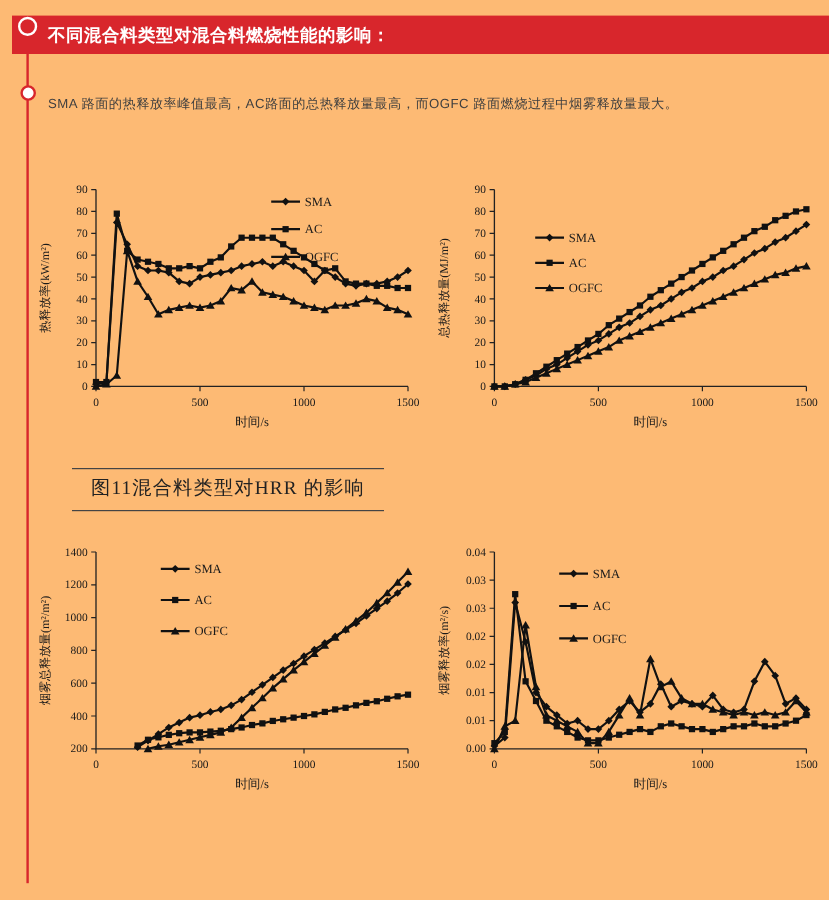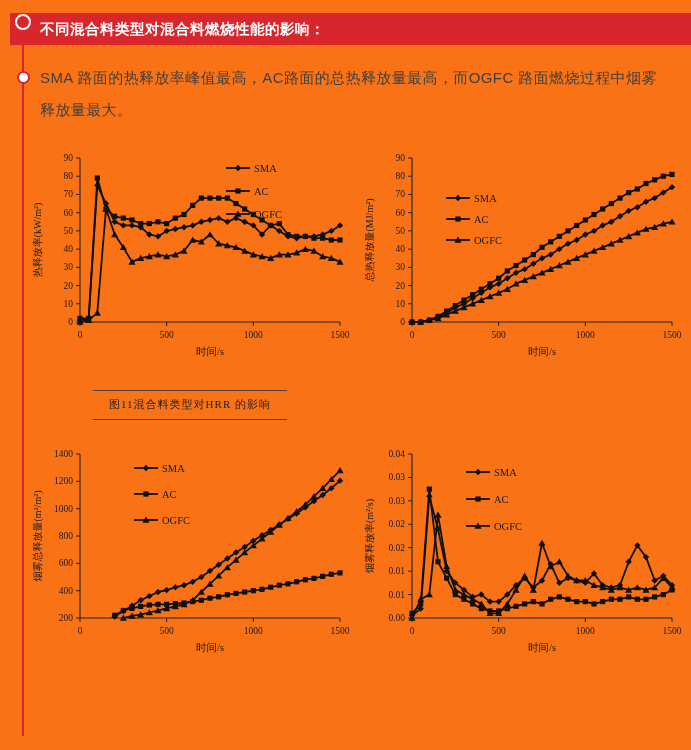--- a/index.html
+++ b/index.html
@@ -1,35 +1,35 @@
 <!DOCTYPE html>
 <html><head>
 <meta charset="utf-8">
 <style>
   html,body{margin:0;padding:0;background:#fff;}
-  .page{position:relative;width:691px;height:750px;background:#f97316;overflow:hidden;
+  .page{position:relative;width:691px;height:750px;background:#fdba74;overflow:hidden;
         font-family:"Liberation Sans",sans-serif;}
   .vline{position:absolute;left:22px;top:24px;width:2px;height:712px;background:#d8262c;}
   .bar{position:absolute;left:10px;top:13px;width:681px;height:32px;background:#d8262c;
        display:flex;align-items:center;padding-left:30px;box-sizing:border-box;}
   .bar-title{color:#ffffff;font-size:14.5px;font-weight:bold;letter-spacing:.5px;}
   .bullet{position:absolute;left:15px;top:14px;width:12px;height:12px;border-radius:50%;
           background:#d8262c;border:2px solid #ffffff;z-index:2;}
   .ocircle{position:absolute;left:17px;top:71px;width:9px;height:9px;border-radius:50%;
            background:#ffffff;border:2px solid #d8262c;z-index:2;}
-  .intro{position:absolute;left:40px;top:62px;width:620px;font-size:15px;line-height:2.1;
+  .intro{position:absolute;left:40px;top:76px;width:620px;font-size:11px;line-height:2.1;
          color:#3f3f3f;letter-spacing:.4px;}
   .figures{position:absolute;left:24px;top:146px;width:664px;display:grid;
            grid-template-columns:332px 332px;row-gap:22px;}
   figure{margin:0;text-align:center;}
   .chart{display:block;margin:0 auto;}
   .chart text{font-family:"Liberation Serif","DejaVu Serif",serif;fill:#1a1a1a;}
   .caption{display:inline-block;border-top:1.5px solid #444;border-bottom:1.5px solid #444;
            padding:6px 16px 7px 16px;font-family:"Liberation Serif","DejaVu Serif",serif;
-           font-size:11px;color:#222;margin-top:6px;letter-spacing:1px;white-space:nowrap;text-align:center;}
+           font-size:16px;color:#222;margin-top:6px;letter-spacing:1px;white-space:nowrap;text-align:center;}
 </style>
 </head>
 <body>
 
 <div class="page">
   <div class="vline"></div>
   <span class="bullet"></span>
   <div class="bar">
     <span class="bar-title">不同混合料类型对混合料燃烧性能的影响：</span>
   </div>

